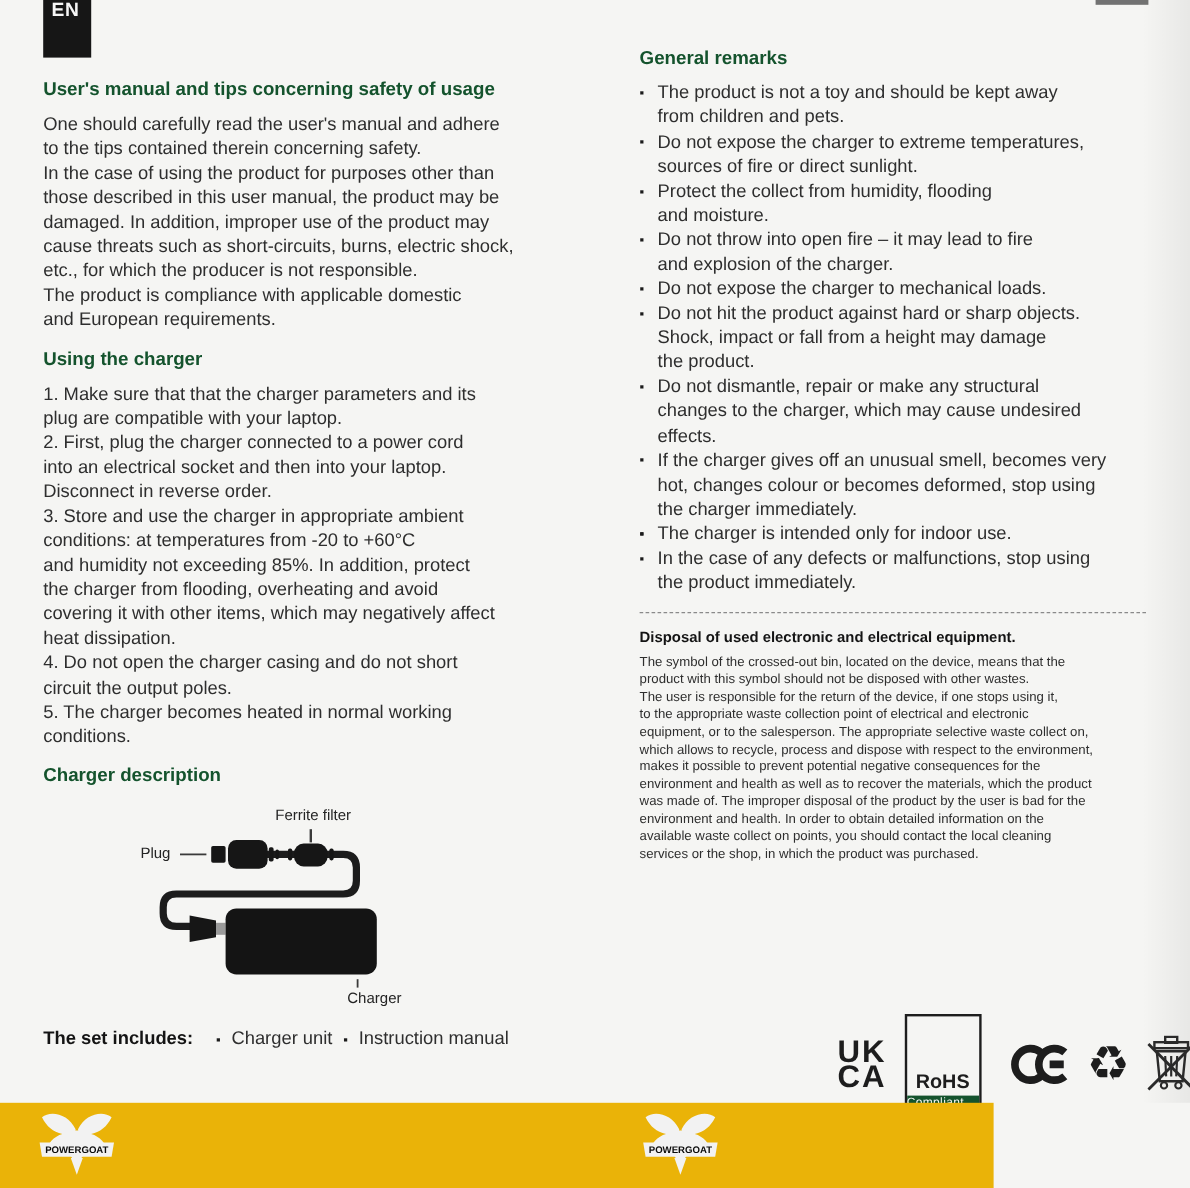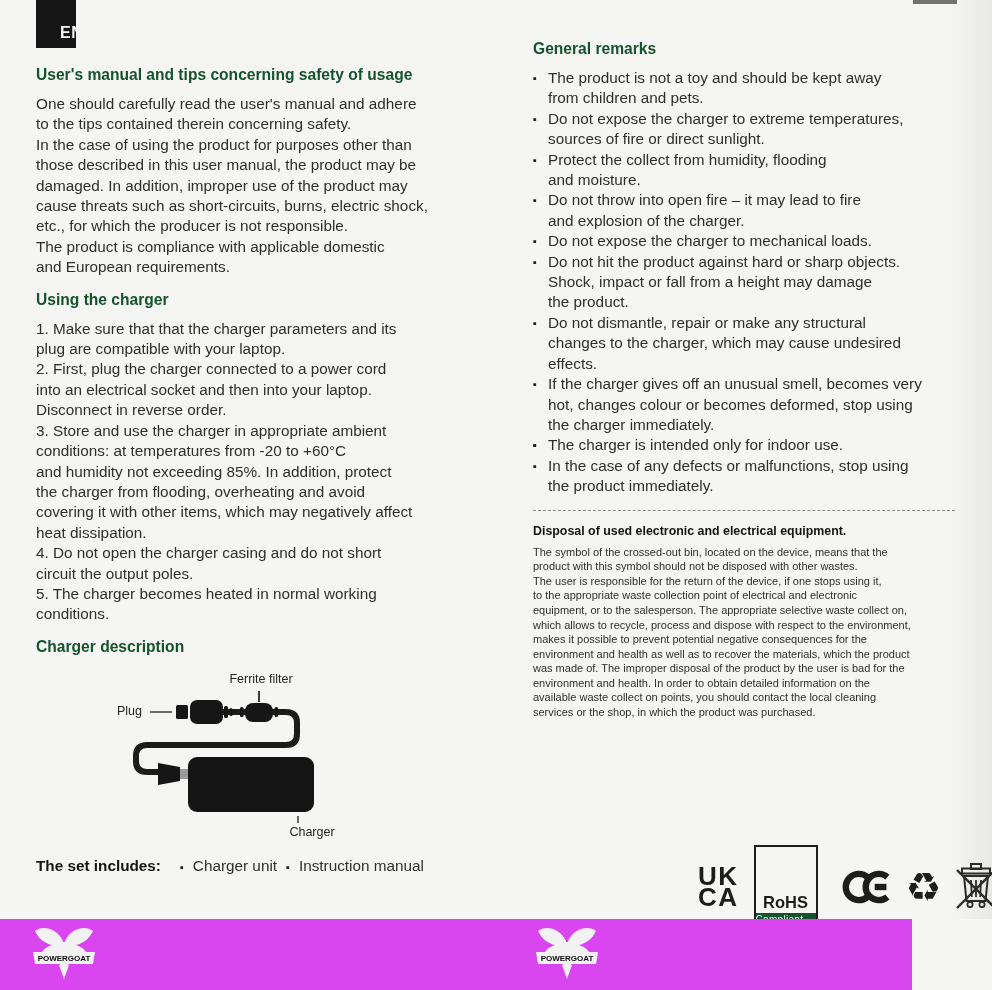--- a/index.html
+++ b/index.html
@@ -9,21 +9,21 @@
     font-family:"Liberation Sans", sans-serif;
     color:#2f2f2f;
   }
   .edge-shade{position:absolute;top:0;right:0;width:40px;height:919px;
     background:linear-gradient(to right, rgba(0,0,0,0), rgba(0,0,0,0.055));}
   .top-artifact{position:absolute;left:913px;top:0;width:44px;height:4px;background:#5a5a5a;opacity:.85;}
 
   .lang-badge{
     position:absolute;left:36px;top:0;width:40px;height:48px;background:#161616;
     color:#f6f6f6;font-weight:bold;font-size:16px;
-    display:flex;align-items:flex-end;padding:0 0 6px 24px;box-sizing:border-box;letter-spacing:.5px;
+    display:flex;align-items:flex-start;padding:0 0 6px 7px;box-sizing:border-box;letter-spacing:.5px;
   }
 
   .col-left{position:absolute;left:36px;top:66px;width:462px;}
   .col-right{position:absolute;left:533px;top:40px;width:422px;}
 
   .h1{font-size:15.6px;font-weight:bold;color:#14532d;margin:0;line-height:18px;}
   .body-text{font-size:15.3px;line-height:20.4px;color:#2e2e2e;white-space:pre-line;margin:0;}
   .mt-para{margin-top:10px;}
   .mt-sect{margin-top:13px;}
 
@@ -55,21 +55,21 @@
 
   
   .certs{position:absolute;left:698px;top:845px;display:flex;align-items:center;gap:15px;}
   .ukca{font-weight:bold;font-size:26px;line-height:.82;letter-spacing:1.5px;color:#1d1d1d;}
   .rohs{border:2.5px solid #1d1d1d;width:60px;background:#f5f5f3;}
   .rohs .rohs-top{font-weight:bold;font-size:16.5px;color:#1d1d1d;text-align:center;line-height:22px;margin-top:44px;}
   .rohs .rohs-bottom{background:#14532d;color:#f5f5f3;font-size:10px;text-align:left;line-height:14px;letter-spacing:.3px;}
   .recycle{font-size:40px;line-height:1;color:#1d1d1d;font-family:"DejaVu Sans", sans-serif;}
 
   
-  .footer{position:absolute;left:0;top:919px;width:912px;height:71px;background:#d946ef;}
+  .footer{position:absolute;left:0;top:919px;width:828px;height:71px;background:#eab308;}
   .brand-logo{position:absolute;top:5px;width:68px;height:62px;}
   .brand-logo.first{left:30px;}
   .brand-logo.second{left:533px;}
 </style>
 </head>
 <body>
 
 <div class="edge-shade"></div>
 <div class="top-artifact"></div>
 

